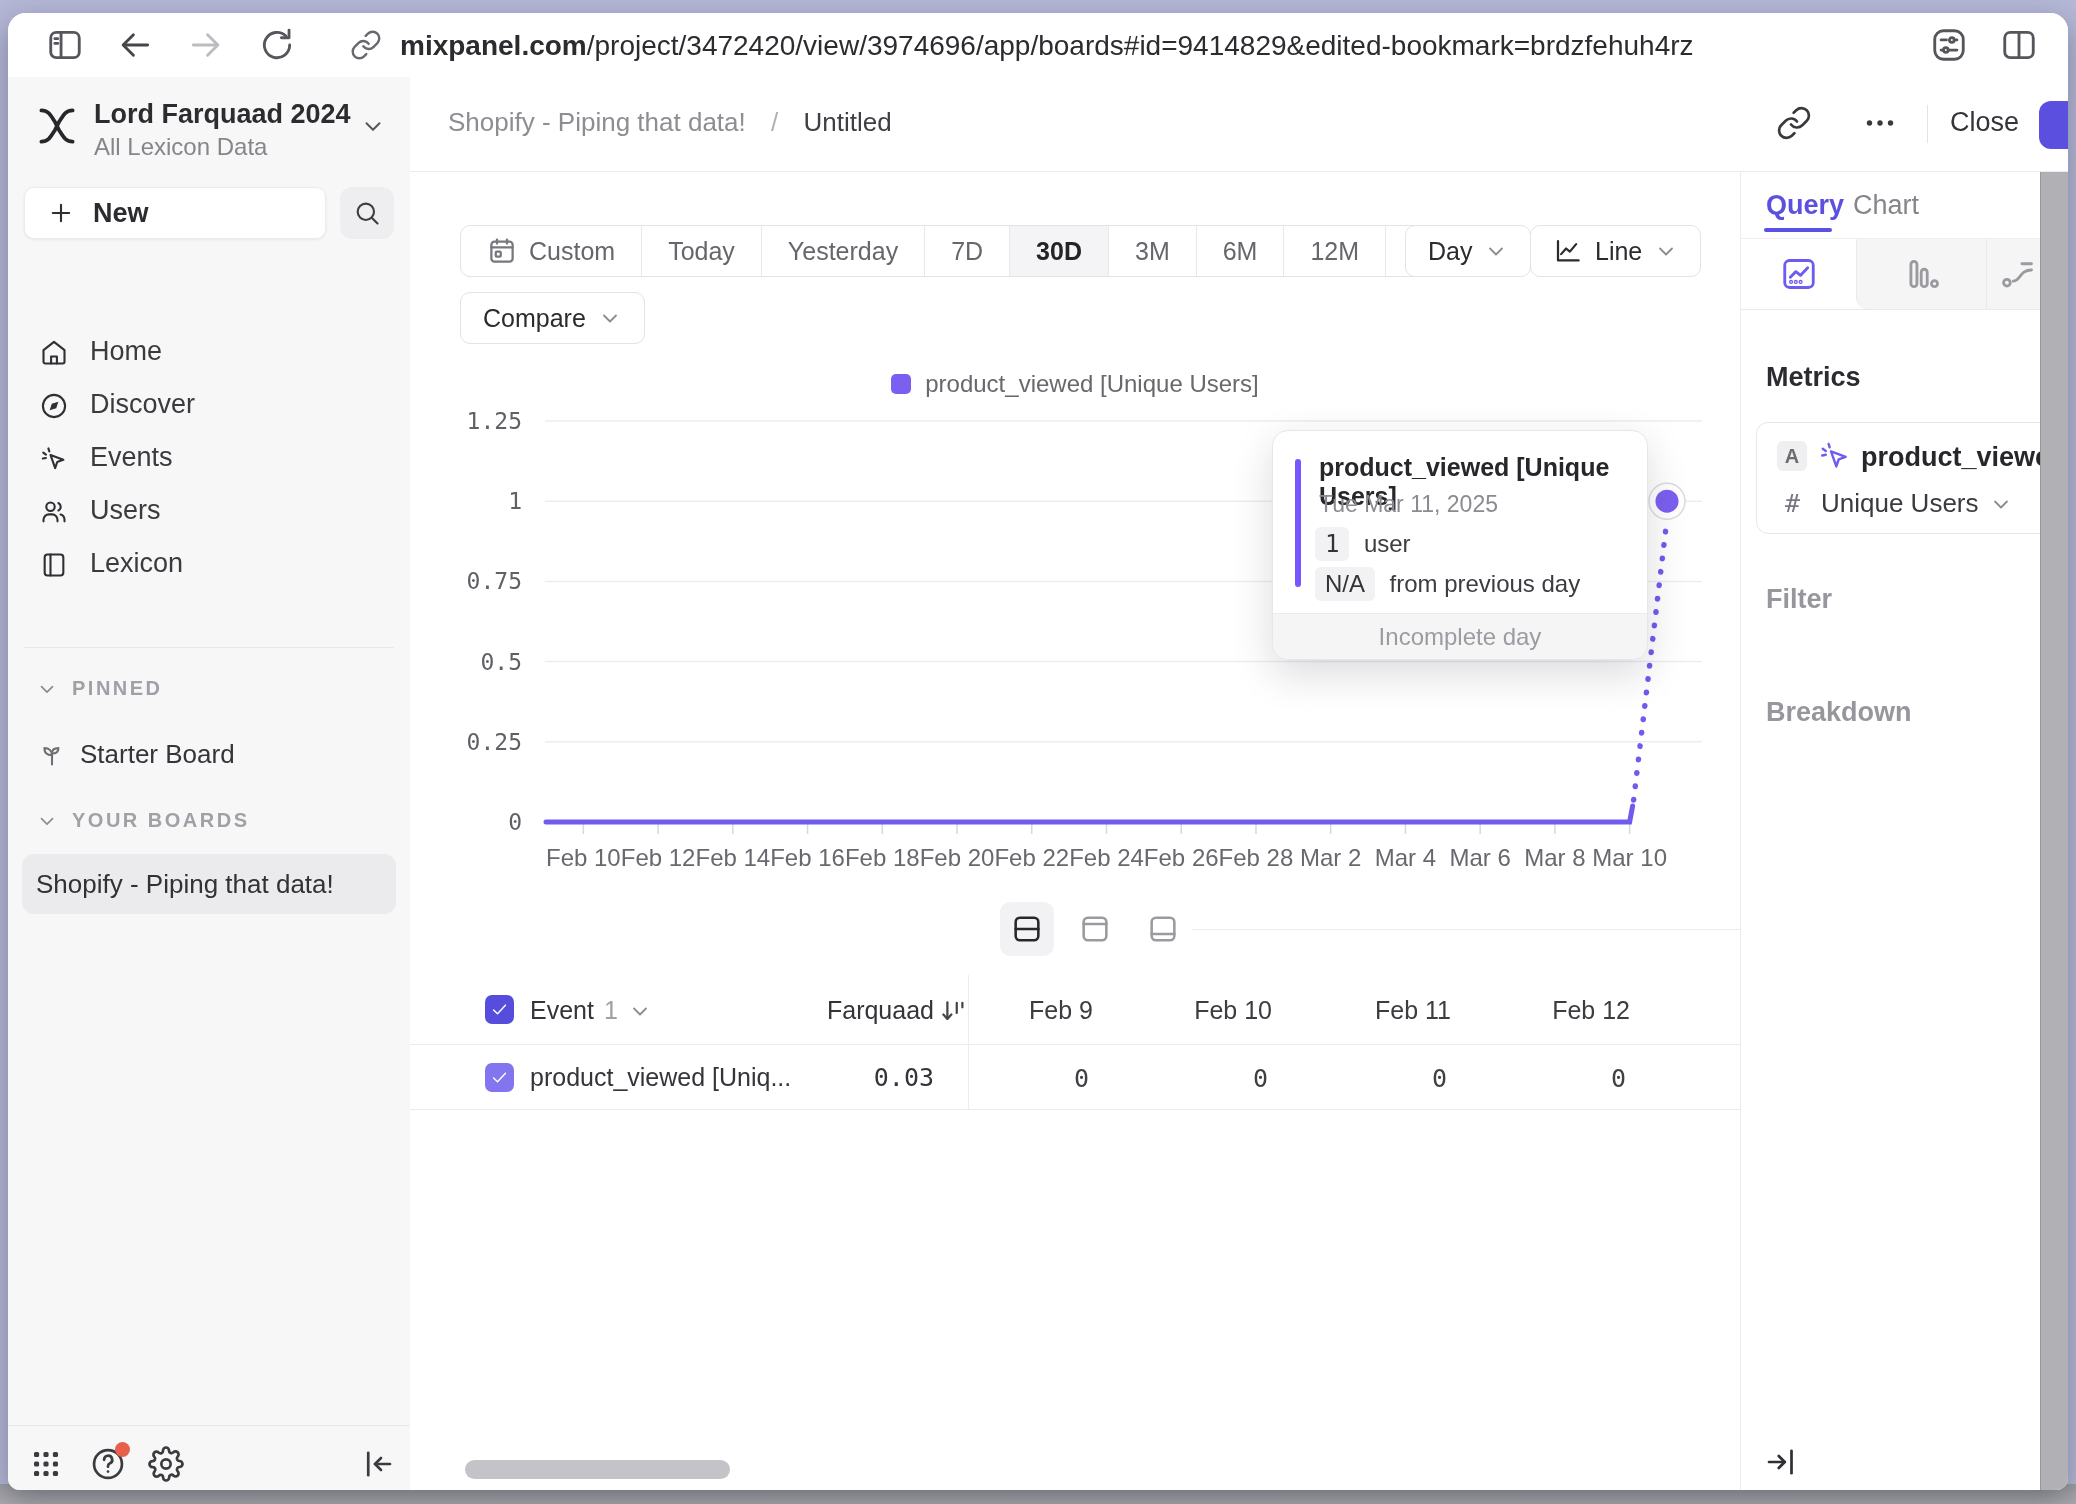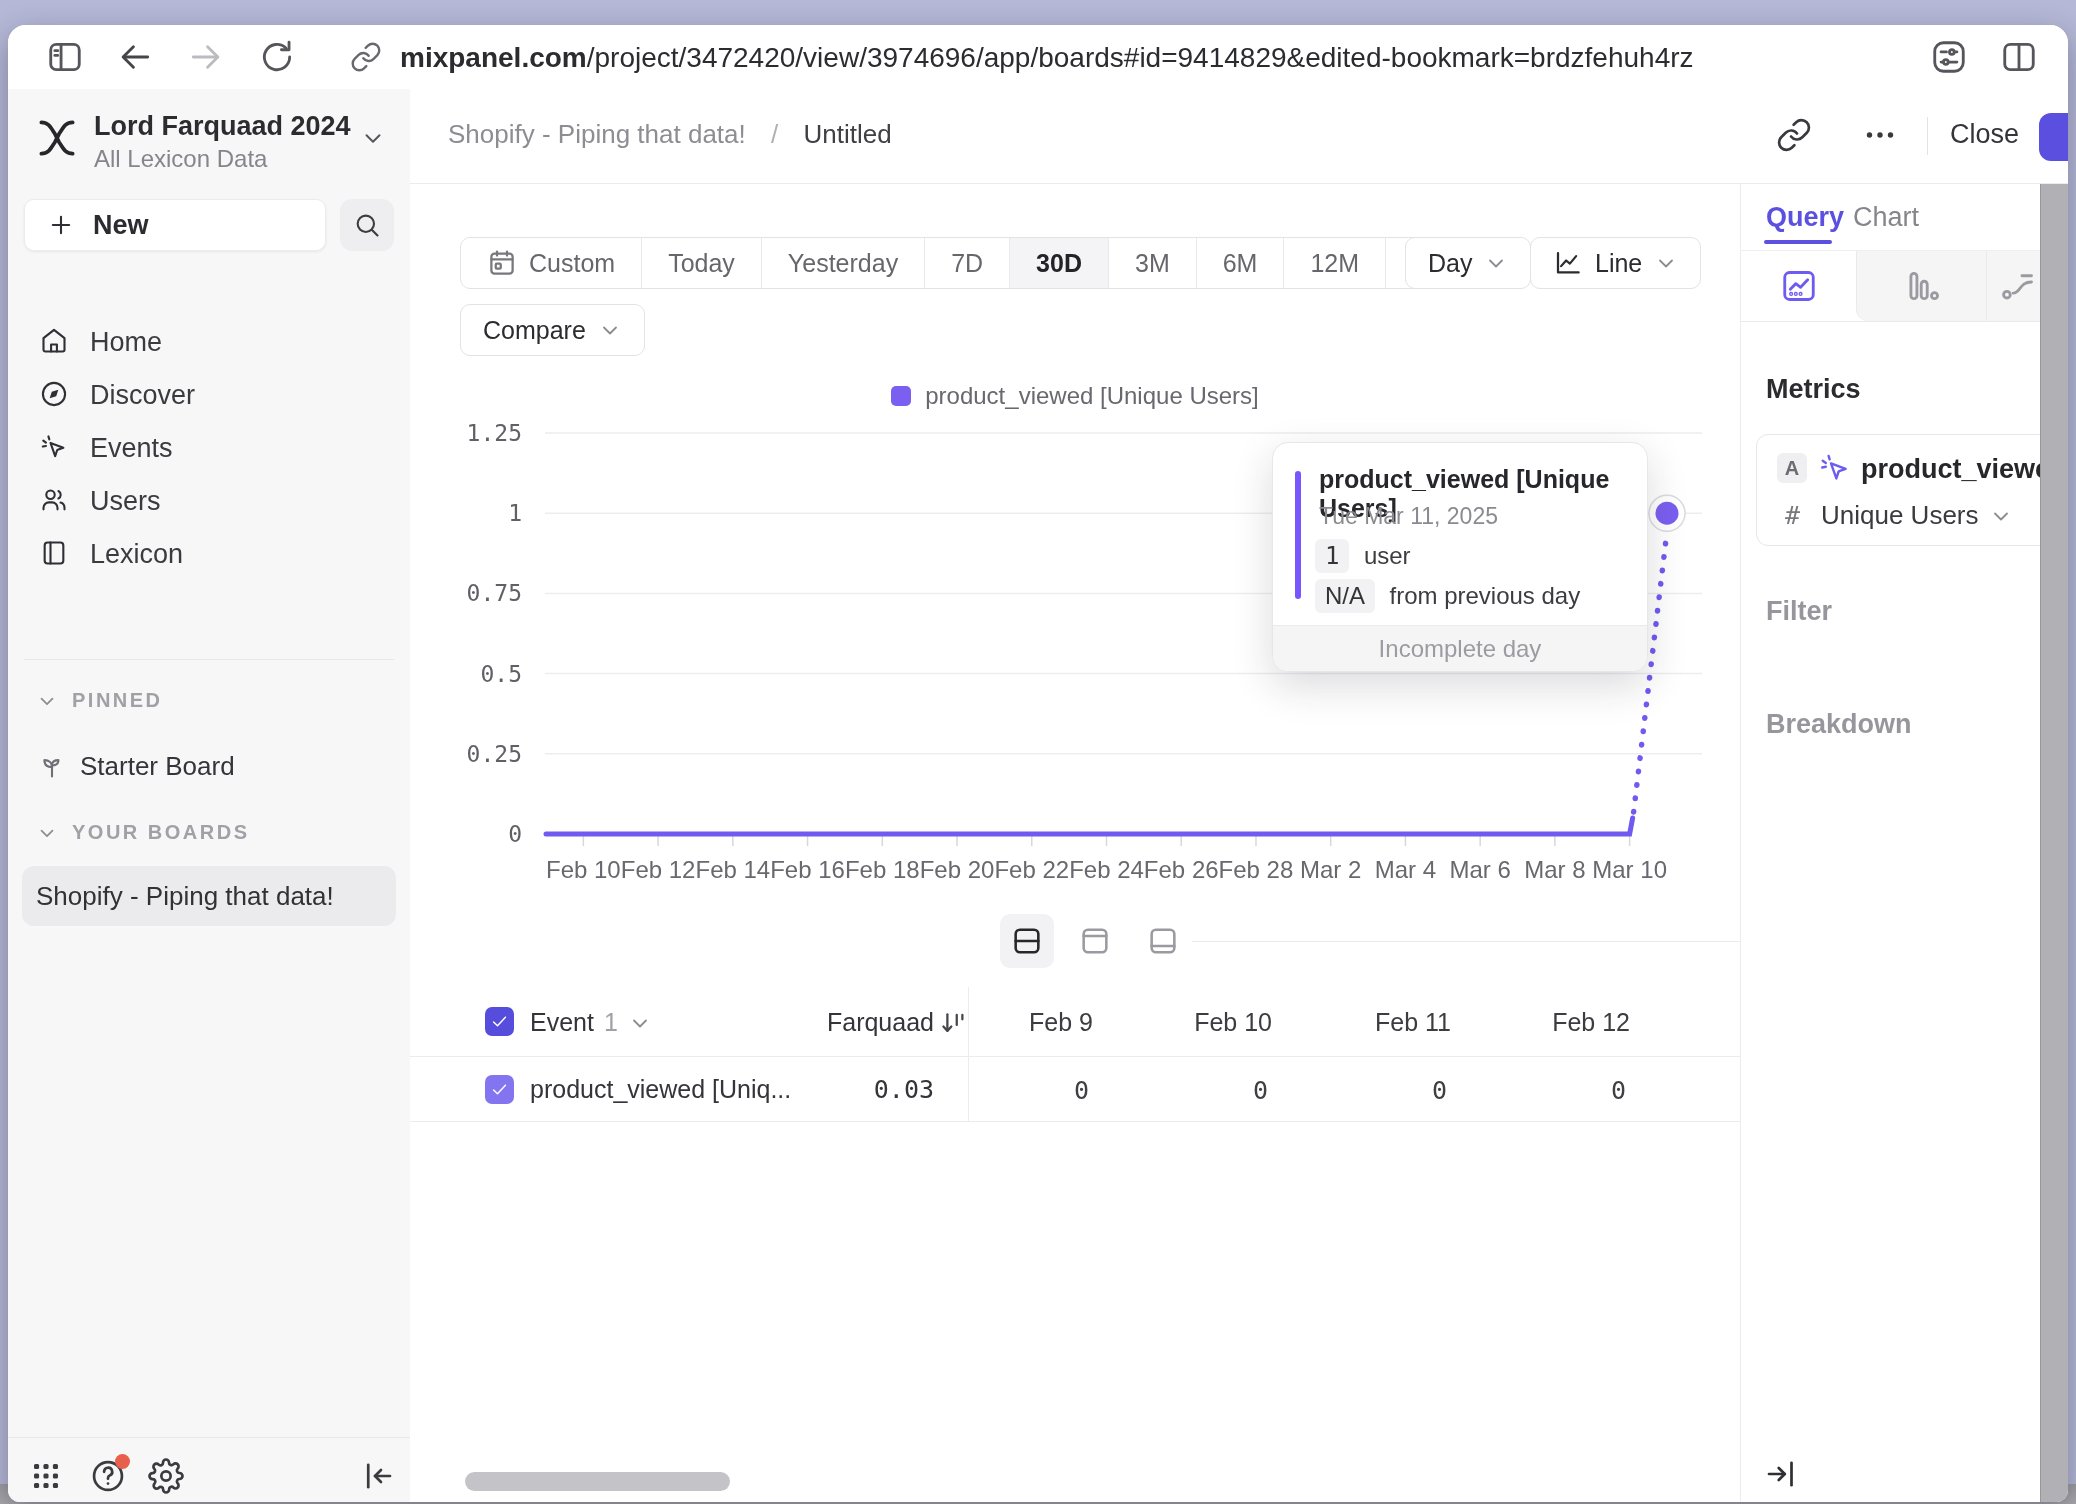--- a/index.html
+++ b/index.html
@@ -6,38 +6,38 @@
   html,body { width:2076px; height:1504px; }
   body { position:relative; background:#b5b8d6; font-family:"Liberation Sans",sans-serif; color:#2e2e33; overflow:hidden; }
   .abs { position:absolute; }
   .mono { font-family:"DejaVu Sans Mono",monospace; }
   .ic { fill:none; stroke:currentColor; stroke-width:1.8; stroke-linecap:round; stroke-linejoin:round; display:block; }
   .icf { fill:currentColor; stroke:none; }
 
   .bottom-bg { position:absolute; left:0; top:1484px; width:2076px; height:20px; background:linear-gradient(180deg,#9d9da2,#ababaf); }
 
   .window { position:absolute; left:8px; top:13px; width:2060px; height:1477px; background:#fff;
-            border-radius:18px 18px 12px 12px; overflow:hidden; box-shadow:0 10px 30px rgba(20,20,40,.35);margin-top:12px; }
+            border-radius:18px 18px 12px 12px; overflow:hidden; box-shadow:0 10px 30px rgba(20,20,40,.35); }
 
   
   .toolbar { position:absolute; left:0; top:0; width:2060px; height:64px; background:#fff; }
   .tb-ic { position:absolute; top:13px; width:38px; height:38px; color:#55555b; }
   .url { position:absolute; left:392px; top:17px; font-size:28px; color:#2b2b30; white-space:nowrap; }
   .url b { font-weight:600; }
 
   
   .sidebar { position:absolute; left:0; top:64px; width:402px; height:1413px; background:#f7f7f8; }
   .org-title { position:absolute; left:86px; top:22px; font-size:27px; font-weight:700; color:#2b2b30; }
   .org-sub { position:absolute; left:86px; top:56px; font-size:24px; color:#85858b; }
   .btn-new { position:absolute; left:16px; top:110px; width:302px; height:52px; background:#fff; border:1px solid #ececee;
              border-radius:10px; box-shadow:0 1px 3px rgba(0,0,0,.07); display:flex; align-items:center; gap:18px;
              padding-left:22px; font-size:27px; font-weight:600; color:#2b2b30; }
   .btn-search { position:absolute; left:332px; top:110px; width:54px; height:52px; background:#eeeef0; border-radius:12px;
                 display:flex; align-items:center; justify-content:center; color:#3c3c41; }
-  .nav-item { position:absolute; left:14px; width:374px; height:52px; display:flex; align-items:flex-start; gap:22px;
+  .nav-item { position:absolute; left:14px; width:374px; height:52px; display:flex; align-items:flex-end; gap:22px;
               padding-left:18px; border-radius:10px; font-size:27px; font-weight:500; color:#3a3a3f; }
   .nav-item .ni { width:28px; height:28px; color:#2f2f34; }
   .side-div { position:absolute; left:16px; width:370px; border-top:1px solid #e8e8ea; }
   .sec-head { position:absolute; left:28px; display:flex; align-items:center; gap:14px; font-size:20px; font-weight:700;
               letter-spacing:2.5px; color:#a0a0a6; }
   .board-item { position:absolute; left:14px; width:374px; height:50px; display:flex; align-items:center; gap:14px;
                 padding-left:16px; font-size:26px; color:#34343a; border-radius:10px; }
   .board-sel { position:absolute; left:14px; top:777px; width:374px; height:60px; background:#ebebee; border-radius:12px;
                display:flex; align-items:center; padding-left:14px; font-size:26px; color:#313136; }
   .side-bottom-ic { position:absolute; top:1369px; width:36px; height:36px; color:#3a3a3f; }

